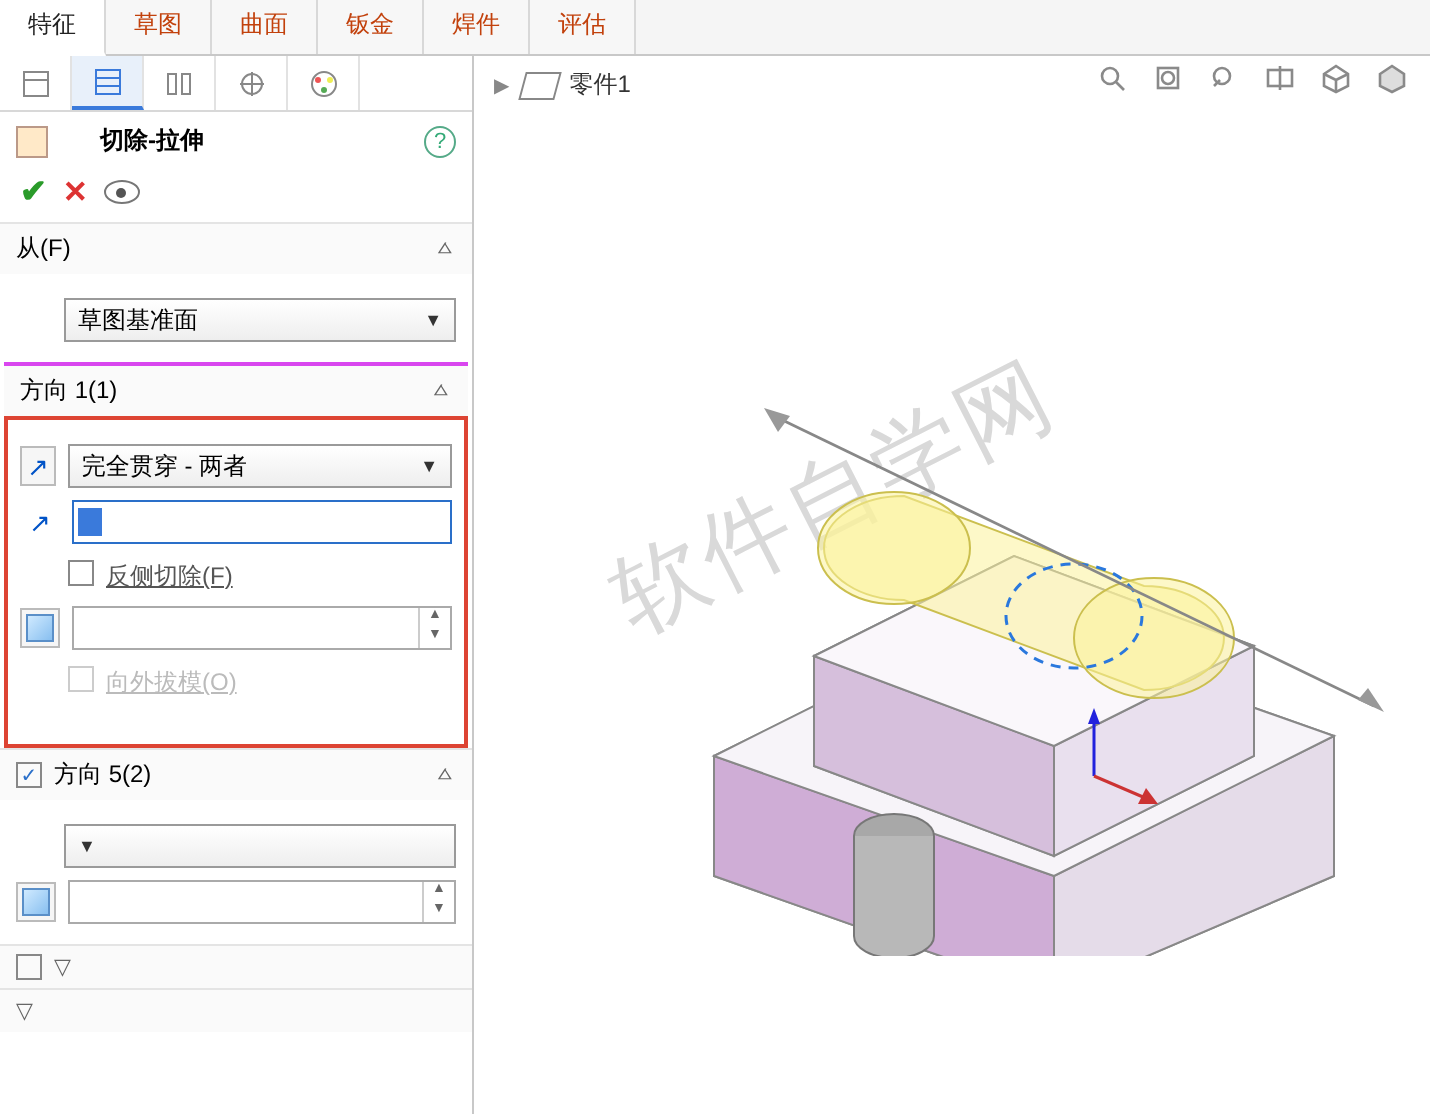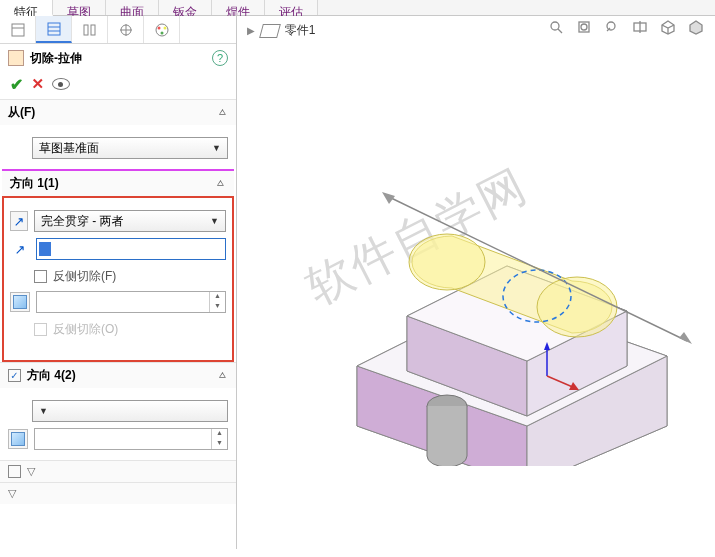--- a/index.html
+++ b/index.html
@@ -1,63 +1,63 @@
 <!DOCTYPE html>
 <html><head>
 <meta charset="utf-8">
 <style>
   * { box-sizing: border-box; margin: 0; padding: 0; font-family: "Microsoft YaHei", Arial, sans-serif; font-size: 12px; }
   body { width: 715px; height: 557px; background: #fff; overflow: hidden; position: relative; }
 
   
-  .tab-strip { display: flex; height: 16px; border-bottom: 1px solid #c8c8c8; background: #f5f5f5; }
-  .tab { padding: 4px 14px; border-right: 1px solid #d8d8d8; color: #701a75; cursor: pointer; background: #f7f7f7; }
+  .tab-strip { display: flex; height: 28px; border-bottom: 1px solid #c8c8c8; background: #f5f5f5; }
+  .tab { padding: 4px 14px; border-right: 1px solid #d8d8d8; color: #c2410c; cursor: pointer; background: #f7f7f7; }
   .tab.active { background: #fff; border-bottom: 2px solid #fff; margin-bottom: -1px; color: #222; }
 
   .content { display: flex; height: calc(557px - 24px); }
 
   
   .panel { width: 237px; border-right: 1px solid #c8c8c8; background: #fff; display: flex; flex-direction: column; }
   .panel-tabs { display: flex; height: 28px; border-bottom: 1px solid #d8d8d8; align-items: stretch; }
   .ptab { width: 36px; display: flex; align-items: center; justify-content: center; border-right: 1px solid #e2e2e2; cursor: pointer; }
   .ptab.active { background: #e8f0fa; border-bottom: 2px solid #3a7adb; }
   .ptab svg, .ptab span { display: block; }
 
-  .feature-title { display: flex; align-items: flex-start; padding: 6px 8px; }
+  .feature-title { display: flex; align-items: center; padding: 6px 8px; gap: 20px; }
   .feature-title .ico { width: 16px; height: 16px; margin-right: 6px; border: 1px solid #b98; background: #ffe9c8; }
   .feature-title .name { flex: 1; font-weight: 600; }
   .help { width: 16px; height: 16px; border: 1px solid #5a8; border-radius: 50%; color: #3a7; text-align: center; line-height: 14px; font-size: 11px; cursor: pointer; }
 
   .action-row { display: flex; align-items: center; gap: 8px; padding: 4px 10px 8px; height: 26px; }
   .check { color: #2a9b2a; font-size: 16px; font-weight: bold; cursor: pointer; }
   .cross { color: #d33; font-size: 15px; font-weight: bold; cursor: pointer; }
   .eye { width: 18px; height: 12px; border: 1px solid #777; border-radius: 50%; position: relative; cursor: pointer; }
   .eye::after { content: ""; position: absolute; width: 5px; height: 5px; border-radius: 50%; background: #555; top: 2.5px; left: 5.5px; }
 
   .section-head { display: flex; align-items: center; padding: 4px 8px; background: #fafafa; border-top: 1px solid #e4e4e4; cursor: pointer; }
-  .section-head .label { flex: 1; font-weight: 700; }
+  .section-head .label { flex: 1; font-weight: 400; }
   .section-head .chev { color: #666; font-size: 11px; }
   .section-body { padding: 6px 8px 10px; }
   .section-body.bordered { border: 2px solid #d43; margin: 0 2px; padding: 6px 6px 22px; }
 
   .dropdown { width: 100%; height: 22px; border: 1px solid #9a9a9a; background: linear-gradient(#fff,#eee); display: flex; align-items: center; padding: 0 6px; cursor: pointer; }
   .dropdown .val { flex: 1; white-space: nowrap; overflow: hidden; }
   .dropdown .darrow { font-size: 9px; color: #333; }
 
   .row { display: flex; align-items: center; gap: 6px; margin-top: 6px; }
   .row-indent { padding-left: 24px; }
   .icon-cell { width: 20px; height: 20px; display: flex; align-items: center; justify-content: center; border: 1px solid #bbb; background: #f6f6f6; cursor: pointer; }
   .icon-cell.flat { border-color: transparent; background: transparent; }
   .arrow-ne::before { content: "↗"; color: #0053c7; font-size: 13px; }
   .cube-ico { width: 14px; height: 14px; background: linear-gradient(135deg,#d0eaff,#88bff0); border: 1px solid #5a8fc8; }
 
   .text-field { flex: 1; height: 22px; border: 1px solid #2a6fc9; background: #fff; display: flex; align-items: center; }
   .text-field .chip { width: 12px; height: 14px; background: #3a7adb; margin-left: 2px; }
 
-  .check-row { display: flex; align-items: center; gap: 6px; margin-top: 8px; padding-left: 24px; color: #555; }
+  .check-row { display: flex; align-items: flex-start; gap: 6px; margin-top: 8px; padding-left: 24px; color: #555; text-decoration: underline; }
   .chk { width: 13px; height: 13px; border: 1px solid #888; cursor: pointer; display:inline-flex; align-items:center; justify-content:center; font-size:10px; color:#2a6fc9; }
 
   .spin { flex: 1; height: 22px; border: 1px solid #aaa; background: #fff; display: flex; }
   .spin .sval { flex: 1; }
   .spin .sbtns { width: 16px; display: flex; flex-direction: column; border-left: 1px solid #ccc; }
   .spin .sbtns div { flex: 1; font-size: 7px; text-align: center; color: #666; cursor: pointer; }
 
   
   .viewport { flex: 1; position: relative; background: #fff; }
   .breadcrumb { position: absolute; top: 6px; left: 10px; display: flex; align-items: center; gap: 6px; color: #333; }
@@ -183,27 +183,27 @@
         <div class="spin">
           <span class="sval"></span>
           <div class="sbtns">
               <div>▲</div>
               <div>▼</div>
             </div>
         </div>
       </div>
       <div class="check-row" style="color:#bbb;">
         <span class="chk" style="border-color:#ccc;"></span>
-        <span>反侧切除(O)</span>
+        <span>向外拔模(O)</span>
       </div>
     </div>
 
     <div class="section-head">
       <span class="chk" style="margin-right:6px;">✓</span>
-      <span class="label">方向 4(2)</span>
+      <span class="label">方向 5(2)</span>
       <span class="chev">ㅿ</span>
     </div>
     <div class="section-body">
       <div class="row row-indent">
         <div class="dropdown">
           <span class="darrow">▼</span>
         </div>
       </div>
       <div class="row">
         <div class="icon-cell">

